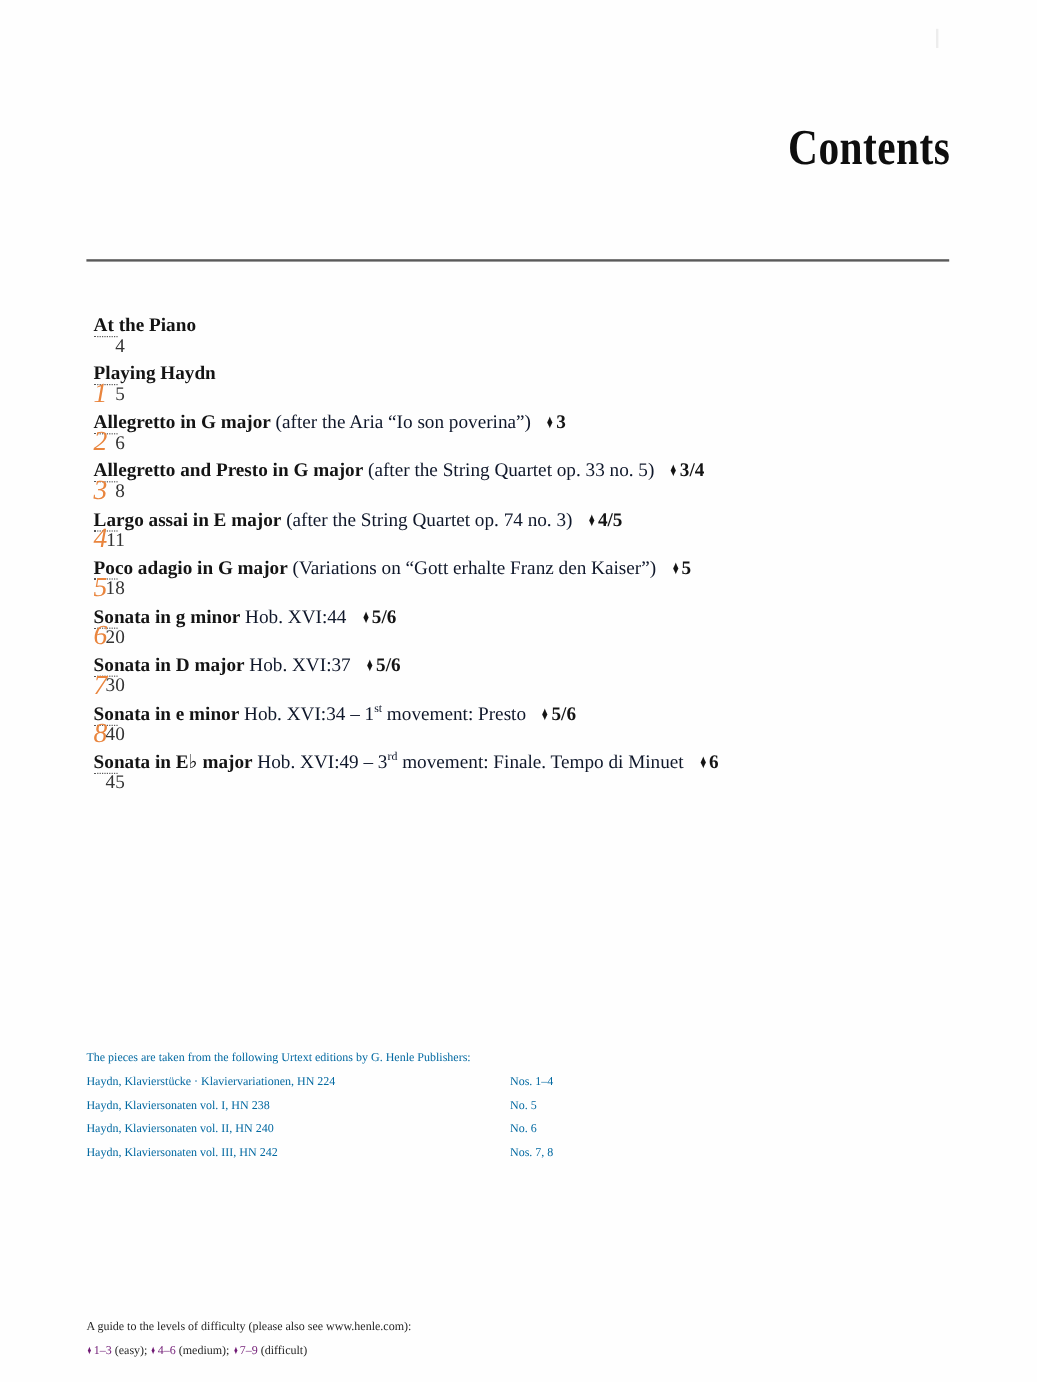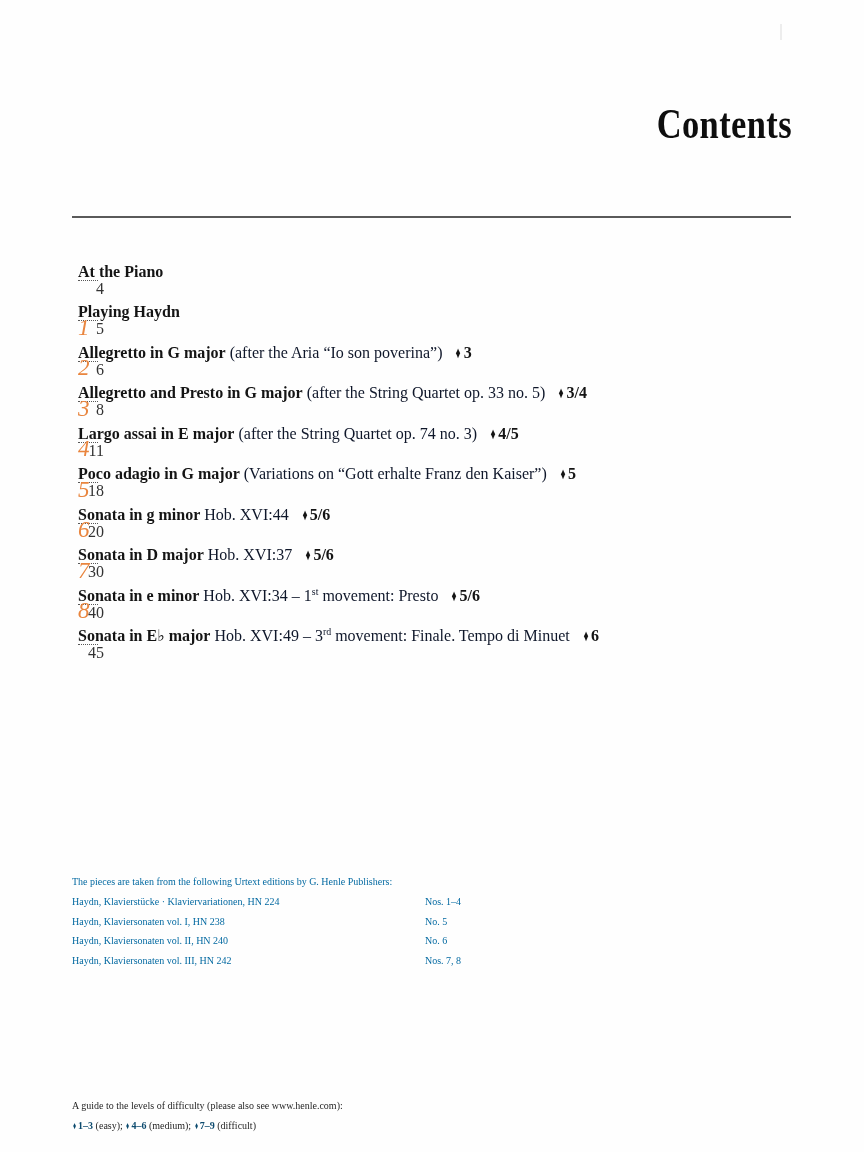--- a/index.html
+++ b/index.html
@@ -91,21 +91,21 @@
   .edition-row { display: flex; }
   .edition-name { width: 353px; }
   .guide {
     position: absolute;
     top: 1056px; left: 72px;
     font-size: 10px;
     line-height: 20px;
     color: #1f1f1f;
     margin-top: 40px;
   }
-  .guide-levels .lvl-range { font-weight: bold; color: #0c4a6e; }
+  .guide-levels .lvl-range { font-weight: normal; color: #701a75; }
   .guide-levels span { white-space: pre; }
 </style>
 </head>
 <body>
 
 <div class="page">
   <div class="crop-mark"></div>
 
   <h1 class="title">Contents</h1>
 

